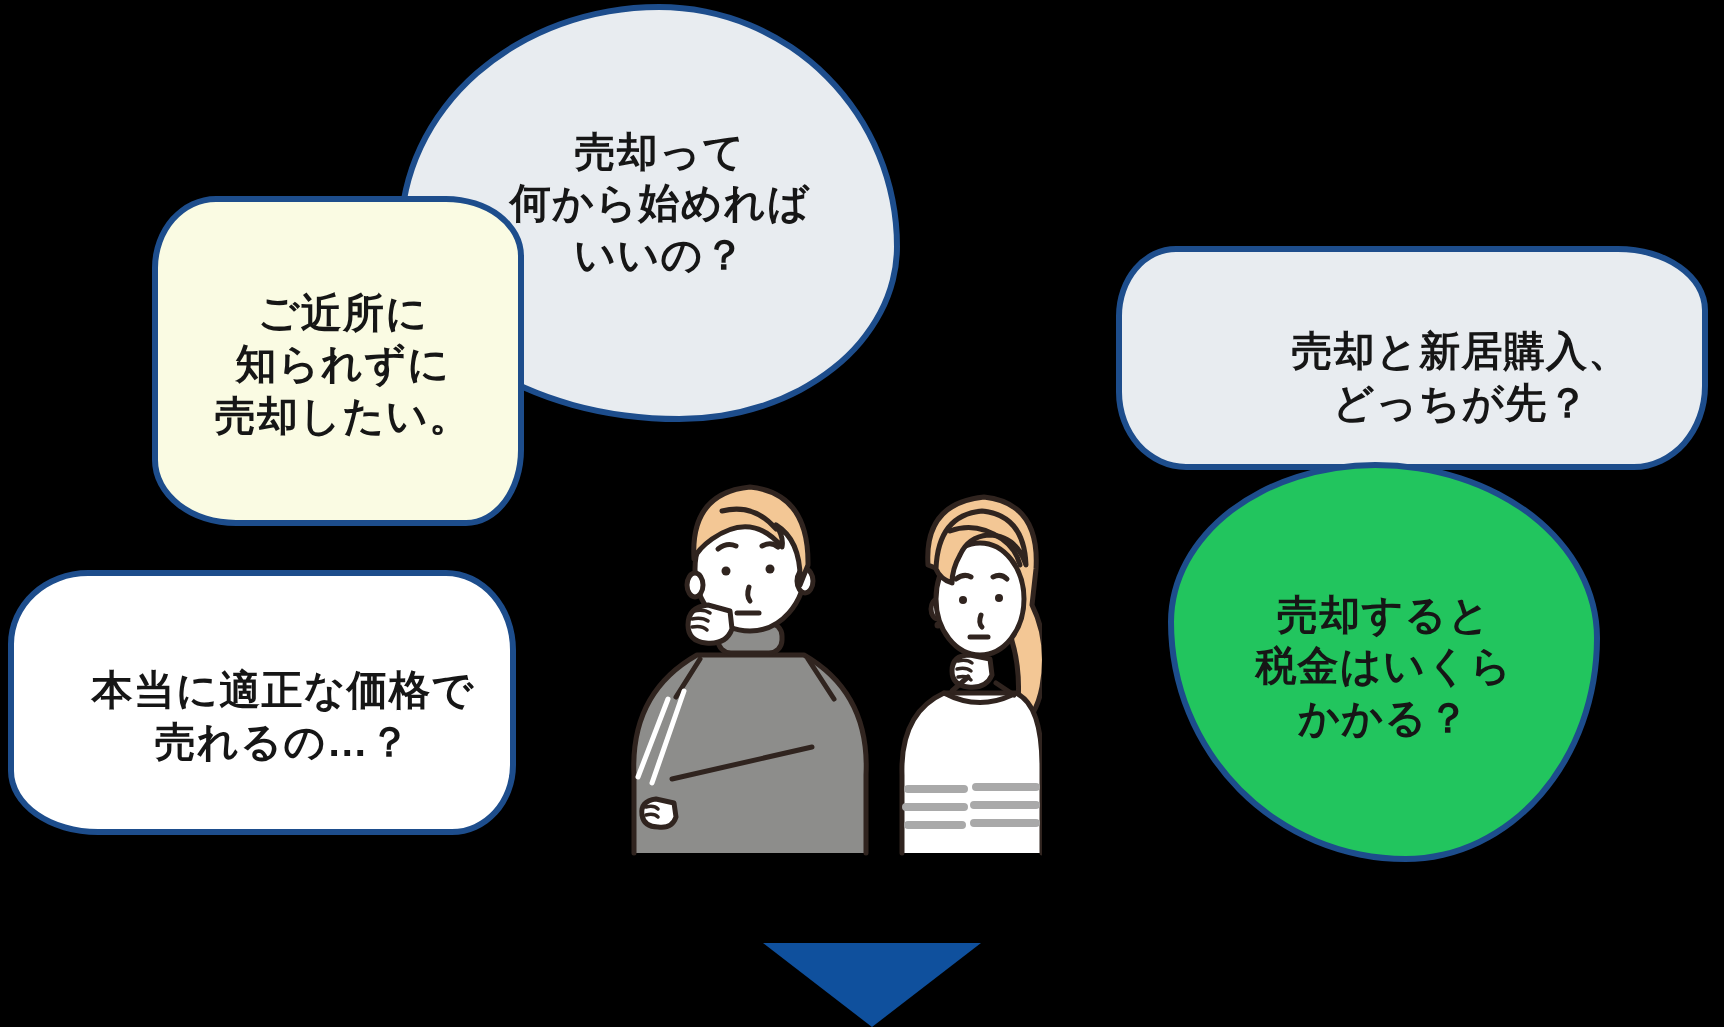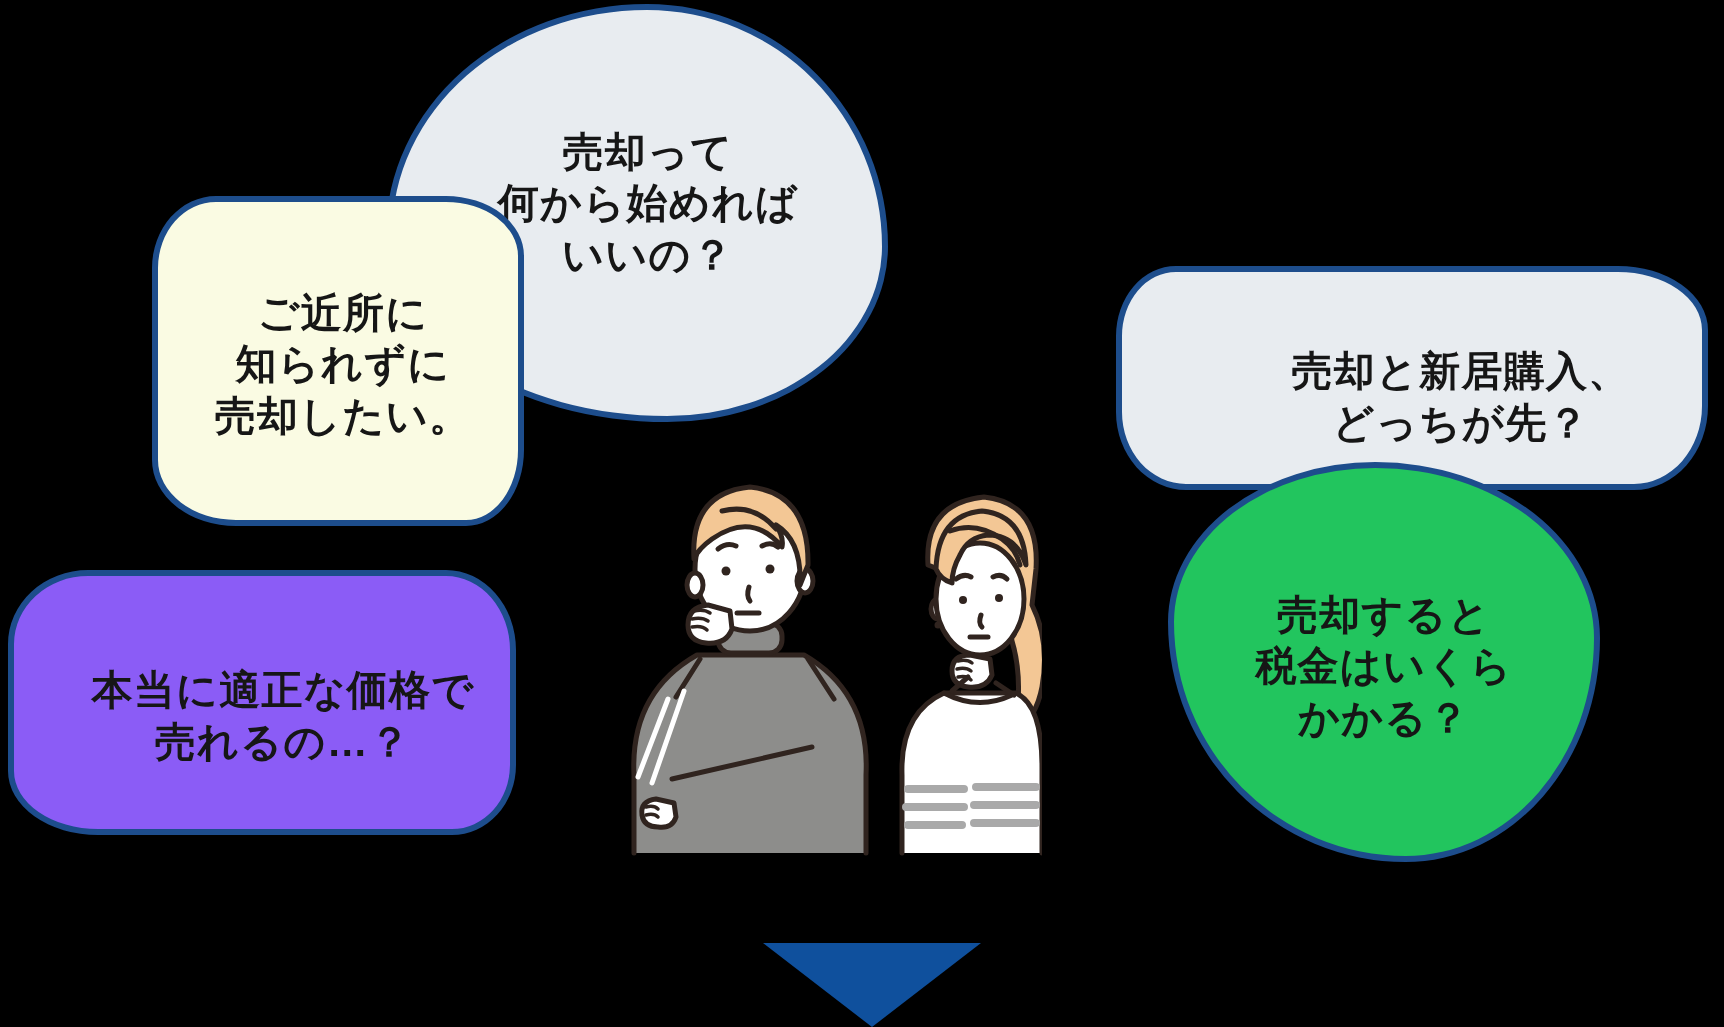--- a/index.html
+++ b/index.html
@@ -8,29 +8,29 @@
     font-family:"Liberation Sans","DejaVu Sans",sans-serif;
   }
   .bubble{
     position:absolute;box-sizing:border-box;
     border:6px solid #1d4d8c;
     display:flex;align-items:center;justify-content:center;
     text-align:center;font-weight:900;color:#161616;
     font-size:41px;line-height:1.26;letter-spacing:0.03em;
     white-space:pre-line;
   }
-  .b1{left:386px;top:4px;width:502px;height:418px;background:#e8ecf0;z-index:2;
+  .b1{left:398px;top:4px;width:502px;height:418px;background:#e8ecf0;z-index:2;
       border-radius:52% 48% 44% 56% / 55% 58% 42% 45%;padding:0 0 18px 22px;}
   .b2{left:152px;top:196px;width:372px;height:330px;background:#fafbe3;z-index:3;
       border-radius:64px 78px 58px 84px / 72px 60px 76px 66px;padding:8px 0 0 10px;}
   .b3{left:826px;top:94px;width:368px;height:380px;background:#fcf0e1;z-index:4;
       border-radius:50% 50% 46% 54% / 54% 56% 40% 50%;padding:6px 0 0 40px;}
   .b4{left:1116px;top:246px;width:592px;height:224px;background:#e8ecf0;z-index:1;
-      border-radius:60px 90px 74px 70px / 70px 64px 84px 78px;padding:40px 0 0 98px;margin-top:20px;}
-  .b5{left:8px;top:570px;width:508px;height:265px;background:#8b5cf6;z-index:2;
+      border-radius:60px 90px 74px 70px / 70px 64px 84px 78px;padding:40px 0 0 98px;}
+  .b5{left:8px;top:570px;width:508px;height:265px;background:#ffffff;z-index:2;
       border-radius:80px 70px 64px 90px / 74px 80px 70px 64px;padding:28px 0 0 42px;text-align:center;}
   .b6{left:1168px;top:462px;width:432px;height:400px;background:#22c55e;z-index:3;
       border-radius:48% 52% 45% 55% / 40% 44% 56% 60%;padding:10px 0 0 0;}
   .couple{position:absolute;left:572px;top:445px;width:470px;height:412px;z-index:5;}
   .down-triangle{
     position:absolute;left:763px;top:943px;width:0;height:0;z-index:5;
     border-left:109px solid transparent;border-right:109px solid transparent;
     border-top:84px solid #0f509d;
   }
 </style>

